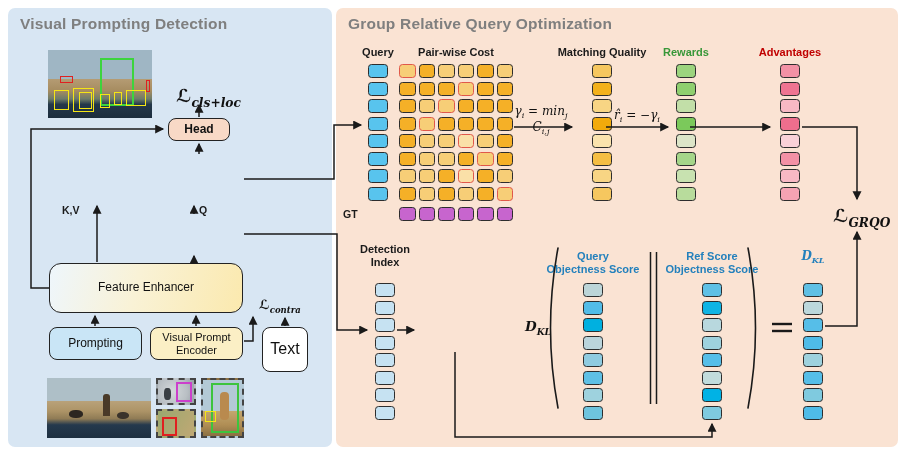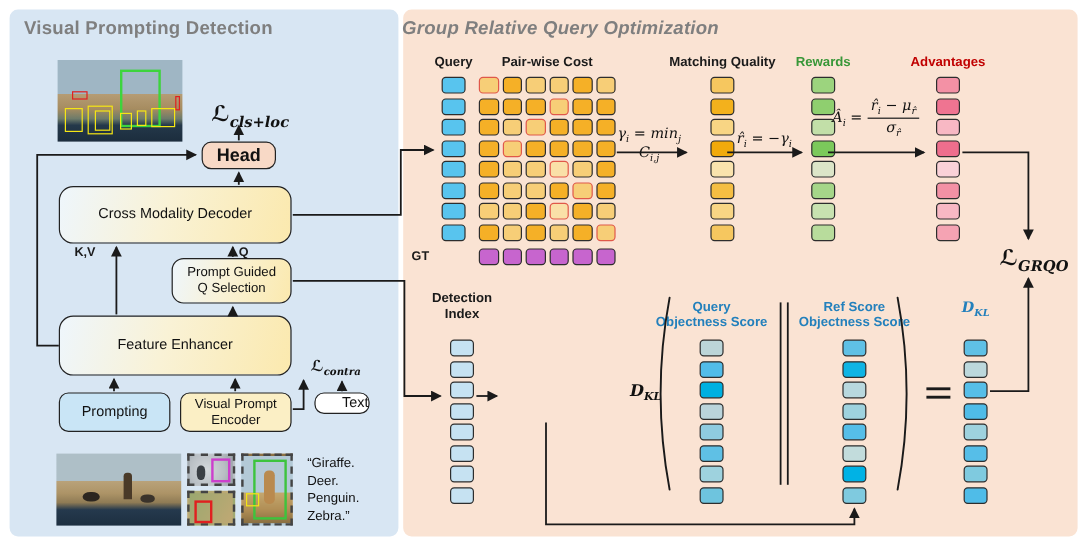--- a/index.html
+++ b/index.html
@@ -35,62 +35,55 @@
 </style>
 </head>
 <body>
 
 <div id="stage">
 
   <div class="panel" style="left: 8px; top: 8px; width: 324px; height: 439px; background: rgb(216, 230, 243);"></div>
   <div class="panel" style="left: 336px; top: 8px; width: 562px; height: 439px; background: rgb(250, 227, 211);"></div>
 
   <div class="ptitle" style="left:20px;top:15px;">Visual Prompting Detection</div>
-  <div class="ptitle" style="left:335px;top:15px;font-style:italic;">Group Relative Query Optimization</div>
+  <div class="ptitle" style="left:348px;top:15px;">Group Relative Query Optimization</div>
 
   <div class="img" style="left:48px;top:50px;width:104px;height:68px;background:linear-gradient(180deg,#9fb6c4 0%,#9fb6c4 42%,#b59c74 42%,#a68c60 60%,#6d7b6a 72%,#24384a 80%,#1c2d3d 100%);">
     <div class="bbox" style="left:52px;top:8px;width:34px;height:48px;border:2px solid #3dd43d;"></div>
     <div class="bbox" style="left:12px;top:26px;width:13px;height:7px;border:1.5px solid #e02020;"></div>
     <div class="bbox" style="right:2px;top:30px;width:4px;height:12px;border:1.5px solid #e02020;"></div>
     <div class="bbox" style="left:6px;top:40px;width:15px;height:20px;border:1.5px solid #f5e615;"></div>
     <div class="bbox" style="left:25px;top:38px;width:21px;height:24px;border:1.5px solid #f5e615;"></div>
     <div class="bbox" style="left:31px;top:42px;width:13px;height:17px;border:1.5px solid #f5e615;"></div>
     <div class="bbox" style="left:52px;top:44px;width:10px;height:14px;border:1.5px solid #f5e615;"></div>
     <div class="bbox" style="left:66px;top:42px;width:8px;height:13px;border:1.5px solid #f5e615;"></div>
     <div class="bbox" style="left:78px;top:40px;width:20px;height:16px;border:1.5px solid #f5e615;"></div>
   </div>
 
   <div class="loss math" style="left:176px;top:85px;">
     <span>ℒ</span><sub>cls+loc</sub>
   </div>
   <div class="loss math" style="left:259px;top:297px;font-size:12.5px;text-align:center;">
     <span>ℒ</span><sub>contra</sub>
   </div>
 
-  <div class="box" style="left:168px;top:118px;width:62px;height:23px;border-radius:8px;background:#F8D9C6;font-size:15px;font-weight:600;">
+  <div class="box" style="left:168px;top:118px;width:62px;height:23px;border-radius:8px;background:#F8D9C6;font-size:12px;font-weight:600;">
     <span>Head</span>
-  </div>
-  <div class="box grad" style="left:49px;top:155px;width:194px;height:48px;border-radius:12px;font-size:12px;">
-    <span>Cross Modality Decoder</span>
-  </div>
-  <div class="box grad" style="left:143px;top:215px;width:100px;height:38px;border-radius:10px;font-size:11px;">
-    <span>Prompt Guided</span>
-    <span>Q Selection</span>
   </div>
   <div class="box grad" style="left:49px;top:263px;width:194px;height:50px;border-radius:12px;font-size:12px;">
     <span>Feature Enhancer</span>
   </div>
   <div class="box" style="left:49px;top:327px;width:93px;height:33px;border-radius:8px;background:#C9E5F6;font-size:12px;">
     <span>Prompting</span>
   </div>
   <div class="box" style="left:150px;top:327px;width:93px;height:33px;border-radius:8px;background:#FBEFC5;font-size:11px;">
     <span>Visual Prompt</span>
     <span>Encoder</span>
   </div>
-  <div class="box" style="left:262px;top:327px;width:46px;height:18px;border-radius:8px;background:#ffffff;font-size:12px;align-items:flex-end;">
+  <div class="box" style="left:262px;top:327px;width:46px;height:45px;border-radius:8px;background:#ffffff;font-size:16px;">
     <span>Text</span>
   </div>
 
   <div class="hlabel" style="left:62px;top:204px;font-weight:600;font-size:10.5px;">K,V</div>
   <div class="hlabel" style="left:199px;top:204px;font-weight:600;font-size:10.5px;">Q</div>
 
   <div class="img" style="left:47px;top:378px;width:104px;height:60px;background:linear-gradient(180deg,#aebfc7 0%,#aebfc7 38%,#b9a27a 38%,#ad9467 55%,#8f7b55 68%,#25394d 78%,#1d2f40 100%);">
     <div class="bbox" style="left:56px;top:16px;width:7px;height:22px;background:#4a3a28;border-radius:3px 3px 0 0;"></div>
     <div class="bbox" style="left:22px;top:32px;width:14px;height:8px;background:#2c2620;border-radius:45%;"></div>
     <div class="bbox" style="left:70px;top:34px;width:12px;height:7px;background:#3a332b;border-radius:45%;"></div>
@@ -99,26 +92,20 @@
     <div class="bbox" style="left:6px;top:8px;width:7px;height:12px;background:#3a3f44;border-radius:40%;"></div>
     <div class="bbox" style="left:18px;top:2px;width:16px;height:20px;border:2px solid #cc3fcc;"></div>
   </div>
   <div class="img dashed" style="left:156px;top:409px;width:40px;height:29px;background:linear-gradient(120deg,#9aa86f 0%,#c0a874 100%);">
     <div class="bbox" style="left:4px;top:6px;width:15px;height:19px;border:2px solid #e02020;"></div>
   </div>
   <div class="img dashed" style="left:201px;top:378px;width:43px;height:60px;background:linear-gradient(180deg,#b3c9d6 0%,#b3c9d6 55%,#c4a76e 55%,#b08e55 80%,#8a6f42 100%);">
     <div class="bbox" style="left:17px;top:12px;width:9px;height:28px;background:#b98a4e;border-radius:4px;"></div>
     <div class="bbox" style="left:8px;top:3px;width:28px;height:50px;border:2px solid #3dc43d;"></div>
     <div class="bbox" style="left:2px;top:31px;width:11px;height:11px;border:1.5px solid #f5e615;"></div>
-  </div>
-  <div class="quote" style="left:256px;top:379px;">
-    <div>“Giraffe.</div>
-    <div>Deer.</div>
-    <div>Penguin.</div>
-    <div>Zebra.”</div>
   </div>
 
   <div class="hlabel" style="left:356px;top:46px;width:44px;">Query</div>
   <div class="hlabel" style="left:399px;top:46px;width:114px;">Pair-wise Cost</div>
   <div class="hlabel" style="left:557px;top:46px;width:90px;">Matching Quality</div>
   <div class="hlabel" style="left: 654px; top: 46px; width: 64px; color: rgb(56, 151, 56);">Rewards</div>
   <div class="hlabel" style="left: 755px; top: 46px; width: 70px; color: rgb(192, 0, 0);">Advantages</div>
   <div class="hlabel" style="left:343px;top:208px;font-weight:700;font-size:10.5px;">GT</div>
 
   <div class="col" style="left:368px;top:64px;">
@@ -218,27 +205,20 @@
       <div class="sq" style="background: rgb(243, 145, 165);"></div>
       <div class="sq" style="background: rgb(248, 184, 196);"></div>
       <div class="sq" style="background: rgb(245, 163, 179);"></div>
     </div>
 
   <div class="formula math" style="left:505px;top:104px;width:72px;">
     <span>γ</span><sub>i</sub><span> = min</span><sub>j</sub><span> C</span><sub>i,j</sub>
   </div>
   <div class="formula math" style="left:598px;top:108px;width:78px;">
     <span>r̂</span><sub>i</sub><span> = −γ</span><sub>i</sub>
-  </div>
-  <div class="fracwrap math" style="left:684px;top:82px;width:92px;">
-    <span><span>Â</span><sub>i</sub><span> =</span></span>
-    <span class="frac">
-      <span class="fnum"><span>r̂</span><sub>i</sub><span> − μ</span><sub>r̂</sub></span>
-      <span class="fden"><span>σ</span><sub>r̂</sub></span>
-    </span>
   </div>
 
   <div class="loss math" style="left:833px;top:205px;">
     <span>ℒ</span><sub>GRQO</sub>
   </div>
 
   <div class="hlabel" style="left:355px;top:243px;width:60px;">
     <div>Detection</div>
     <div>Index</div>
   </div>

